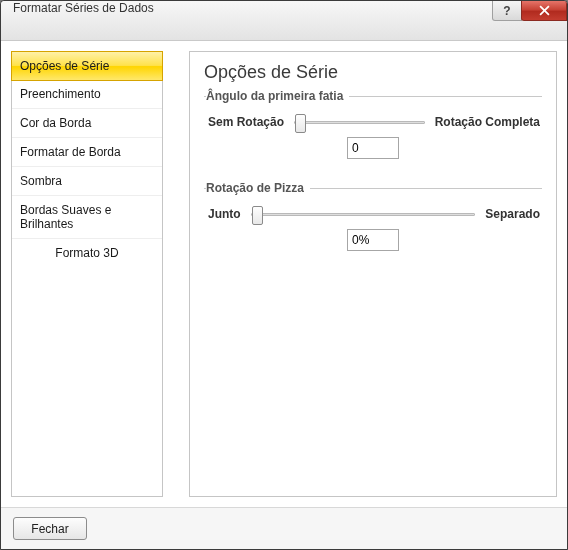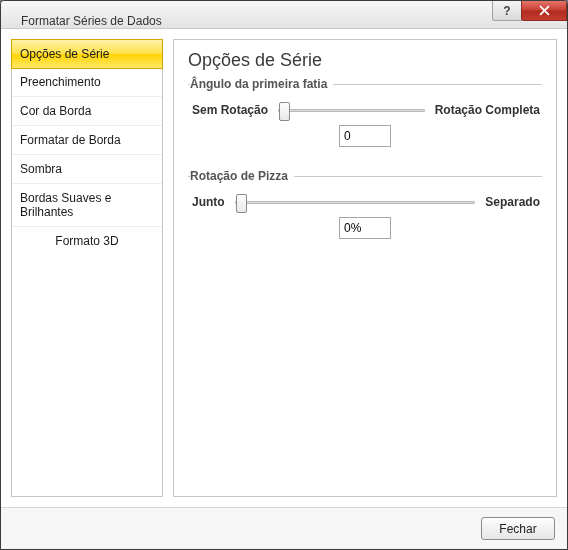--- a/index.html
+++ b/index.html
@@ -15,26 +15,26 @@
   width: 568px;
   height: 550px;
   background: #ffffff;
   border: 1px solid #3b3b3b;
   box-shadow: 0 0 8px rgba(0,0,0,0.4);
   display: flex;
   flex-direction: column;
   border-radius: 4px 4px 0 0;
 }
 .titlebar {
-  height: 28px;
+  height: 40px;
   background: linear-gradient(to bottom, #f7f7f7, #e3e3e3);
   border-bottom: 1px solid #c9c9c9;
   display: flex;
-  align-items: flex-end;
-  padding-left: 20px;
+  align-items: flex-start;
+  padding-left: 12px;
   position: relative;
   border-radius: 4px 4px 0 0;
 }
 .titlebar .title {
   color: #333;
   font-size: 12px;
 }
 .titlebar .controls {
   position: absolute;
   right: 0;
@@ -64,21 +64,21 @@
   color: #fff;
   border-color: #8b2a21;
   border-radius: 0 3px 0 3px;
 }
 .ctrl.close svg { width: 11px; height: 11px; }
 
 .dlg-body {
   flex: 1;
   display: flex;
   padding: 10px;
-  gap: 10px;
+  gap: 26px;
 }
 .nav {
   width: 152px;
   border: 1px solid #c5c5c5;
   background: #fff;
 }
 .nav-item {
   padding: 7px 8px;
   color: #1a1a1a;
   cursor: default;
@@ -154,21 +154,21 @@
   border: 1px solid #a6a6a6;
   background: #fff;
   padding: 2px 4px;
   font-size: 12px;
 }
 .footer {
   height: 42px;
   border-top: 1px solid #d8d8d8;
   display: flex;
   align-items: center;
-  justify-content: flex-end;
+  justify-content: flex-start;
   padding: 0 12px;
   background: #f6f6f6;
 }
 .btn {
   min-width: 74px;
   height: 23px;
   background: linear-gradient(to bottom, #fdfdfd, #e6e6e6);
   border: 1px solid #8c8c8c;
   border-radius: 3px;
   font-size: 12px;

